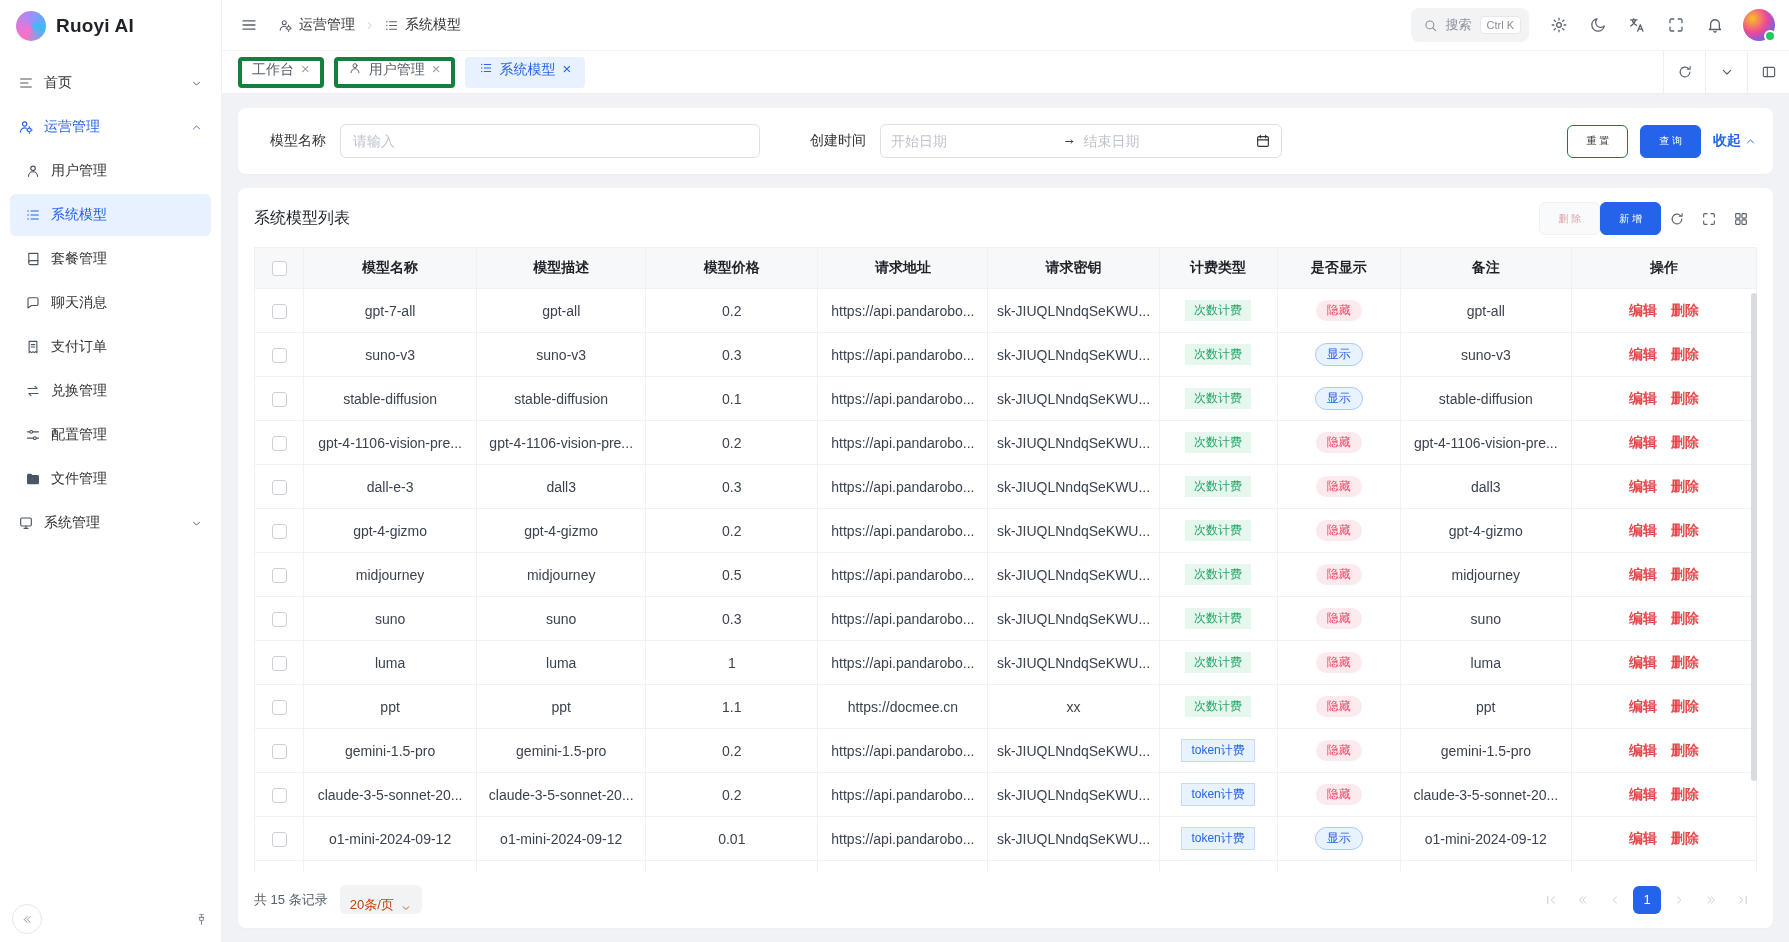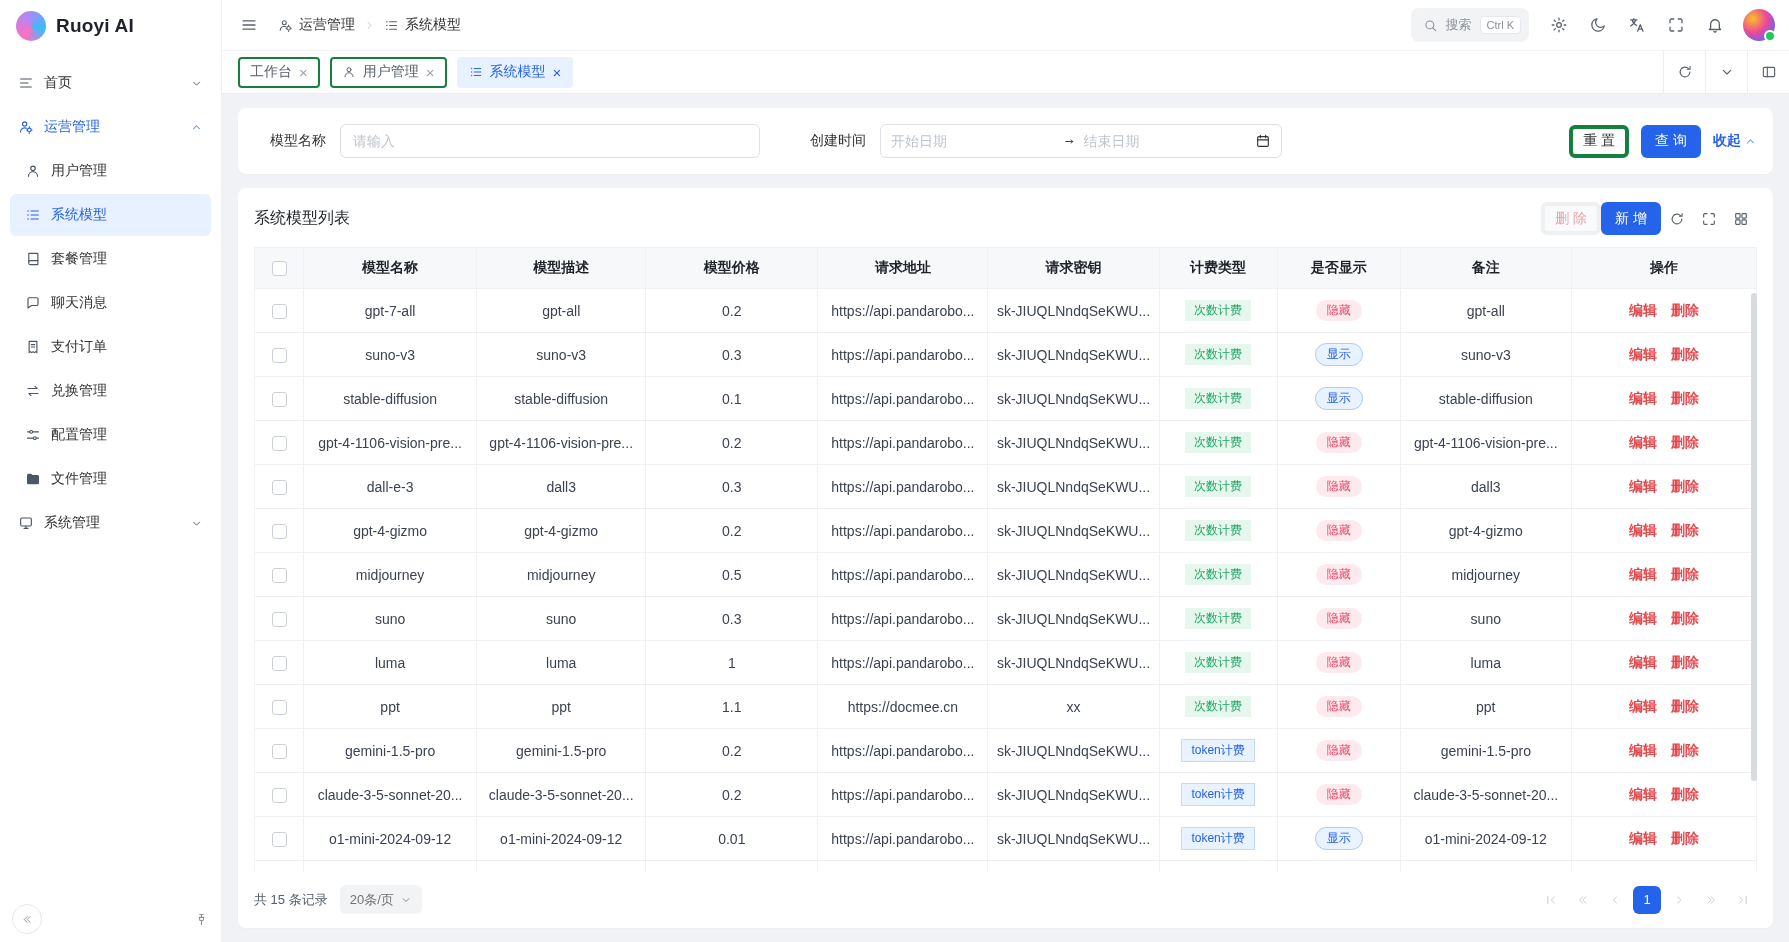--- a/index.html
+++ b/index.html
@@ -39,41 +39,41 @@
   .crumb-sep { color: #c0c4cc; display: inline-flex; }
   .topbar-right { margin-left: auto; display: flex; align-items: center; gap: 5px; }
   .searchbox { display: inline-flex; align-items: center; gap: 8px; background: #f2f3f5; border-radius: 8px; height: 34px; padding: 0 8px 0 12px; color: #8a8f99; cursor: pointer; margin-right: 8px; font-size: 13px; }
   .searchbox kbd { background: #fff; border: 1px solid #e5e7eb; border-radius: 4px; font-size: 11px; padding: 2px 6px; color: #8a8f99; font-family: inherit; }
   .avatar { width: 32px; height: 32px; border-radius: 50%; position: relative; cursor: pointer; margin-left: 6px; flex: none;
     background: radial-gradient(circle at 30% 30%, #fbbf24, #ec4899 45%, #6366f1 80%); }
   .avatar::after { content: ""; position: absolute; right: -1px; bottom: -1px; width: 8px; height: 8px; border-radius: 50%; background: #22c55e; border: 2px solid #fff; }
 
   .tabbar { height: 44px; flex: none; background: #fff; border-top: 1px solid #f2f3f5; border-bottom: 1px solid #eceef1; display: flex; align-items: stretch; padding-left: 16px; }
   .tabs { display: flex; gap: 10px; flex: 1; align-items: center; }
-  .tab { height: 31px; display: inline-flex; align-items: center; gap: 7px; padding: 0 10px; border: 2px solid #15803d; border-radius: 4px; color: #57606a; background: #fff; cursor: pointer; white-space: nowrap; }
+  .tab { height: 31px; display: inline-flex; align-items: flex-start; gap: 7px; padding: 0 10px; border: 4px solid #15803d; border-radius: 4px; color: #57606a; background: #fff; cursor: pointer; white-space: nowrap; }
   .tab.active { background: #e8f1ff; border-color: #e8f1ff; color: #2563eb; }
   .tab .close { font-size: 15px; color: #9aa1ac; line-height: 1; cursor: pointer; }
   .tab.active .close { color: #2563eb; }
   .tabbar-ctrl { display: flex; align-items: stretch; }
   .tcbtn { width: 42px; display: inline-flex; align-items: center; justify-content: center; color: #57606a; border-left: 1px solid #eceef1; cursor: pointer; }
 
   .content { flex: 1; min-height: 0; padding: 14px 16px; display: flex; flex-direction: column; gap: 14px; }
   .card { background: #fff; border-radius: 8px; box-shadow: 0 1px 2px rgba(0,0,0,.02); }
 
   
   .filter-card { flex: none; padding: 16px; display: flex; align-items: center; }
   .f-label { margin: 0 14px 0 16px; color: #333; white-space: nowrap; }
   .f-input { width: 420px; height: 34px; border: 1px solid #dcdfe6; border-radius: 6px; padding: 0 12px; font-size: 14px; color: #333; outline: none; font-family: inherit; }
   .f-input::placeholder { color: #bfc4cc; }
   .gap40 { width: 34px; flex: none; }
   .date-range { width: 402px; height: 34px; border: 1px solid #dcdfe6; border-radius: 6px; display: flex; align-items: center; padding: 0 10px; gap: 8px; }
   .date-range input { border: none; outline: none; flex: 1; min-width: 0; font-size: 14px; color: #333; font-family: inherit; background: transparent; }
   .date-range input::placeholder { color: #bfc4cc; }
   .filter-actions { margin-left: auto; display: flex; align-items: center; gap: 12px; }
-  .btn { height: 33px; padding: 0 10px; border-radius: 6px; border: 4px solid #15803d; background: #fff; color: #333; font-size: 14px; display: inline-flex; align-items: center; justify-content: center; cursor: pointer; font-family: inherit; white-space: nowrap; }
+  .btn { height: 33px; padding: 0 18px; border-radius: 6px; border: 1px solid #15803d; background: #fff; color: #333; font-size: 10px; display: inline-flex; align-items: center; justify-content: center; cursor: pointer; font-family: inherit; white-space: nowrap; }
   .btn.primary { background: #2563eb; border-color: #2563eb; color: #fff; }
   .btn.danger-disabled { color: #e2a4a9; background: #f9fafb; border-color: #eef0f2; cursor: not-allowed; }
   .link-collapse { color: #2563eb; display: inline-flex; align-items: center; gap: 3px; font-size: 14px; cursor: pointer; font-weight: 700; }
 
   
   .table-card { flex: 1; min-height: 0; padding: 14px 16px; display: flex; flex-direction: column; }
   .table-toolbar { flex: none; display: flex; align-items: center; margin-bottom: 12px; }
   .table-title { font-size: 16px; color: #1f2329; }
   .toolbar-right { margin-left: auto; display: flex; align-items: center; gap: 0; }
   .tool-ico { width: 32px; height: 32px; display: inline-flex; align-items: center; justify-content: center; color: #57606a; border-radius: 6px; cursor: pointer; }
@@ -89,21 +89,21 @@
   .tag.count { background: #e6f7ed; color: #23a566; }
   .tag.token { background: #e9f2ff; color: #2563eb; border: 1px solid #c3d9ff; }
   .pillv { display: inline-block; font-size: 12px; padding: 3px 11px; border-radius: 999px; line-height: 1.25; }
   .pillv.hidden { background: #fdeaee; color: #ee4866; }
   .pillv.shown { background: #e9f2ff; color: #2563eb; border: 1px solid #a9c9ff; }
   .op { color: #e5484d; margin: 0 7px; cursor: pointer; text-decoration: none; font-weight: 700; }
   .vscroll { position: absolute; top: 46px; right: 0; width: 6px; height: 78%; background: #d8dbe0; border-radius: 3px; cursor: pointer; }
 
   
   .pager { flex: none; display: flex; align-items: center; padding-top: 13px; color: #57606a; font-size: 13px; gap: 12px; }
-  .page-size { display: inline-flex; align-items: center; gap: 6px; background: #f2f3f5; border-radius: 6px; height: 29px; padding: 0 10px; color: #737373; cursor: pointer; }
+  .page-size { display: inline-flex; align-items: flex-end; gap: 6px; background: #f2f3f5; border-radius: 6px; height: 29px; padding: 0 10px; color: #c2410c; cursor: pointer; }
   .pager-right { margin-left: auto; display: flex; align-items: center; gap: 4px; }
   .pgbtn { width: 28px; height: 28px; display: inline-flex; align-items: center; justify-content: center; color: #c6cad1; border-radius: 6px; cursor: pointer; }
   .pgbtn.page-num { background: #2563eb; color: #fff; font-size: 13px; }
 
   
   [data-icon] { display: inline-flex; align-items: center; justify-content: center; }
   [data-icon] svg { width: 16px; height: 16px; display: block; }
   .iconbtn svg { width: 18px; height: 18px; }
   .tcbtn svg { width: 16px; height: 16px; }
   .tool-ico svg { width: 16px; height: 16px; }

